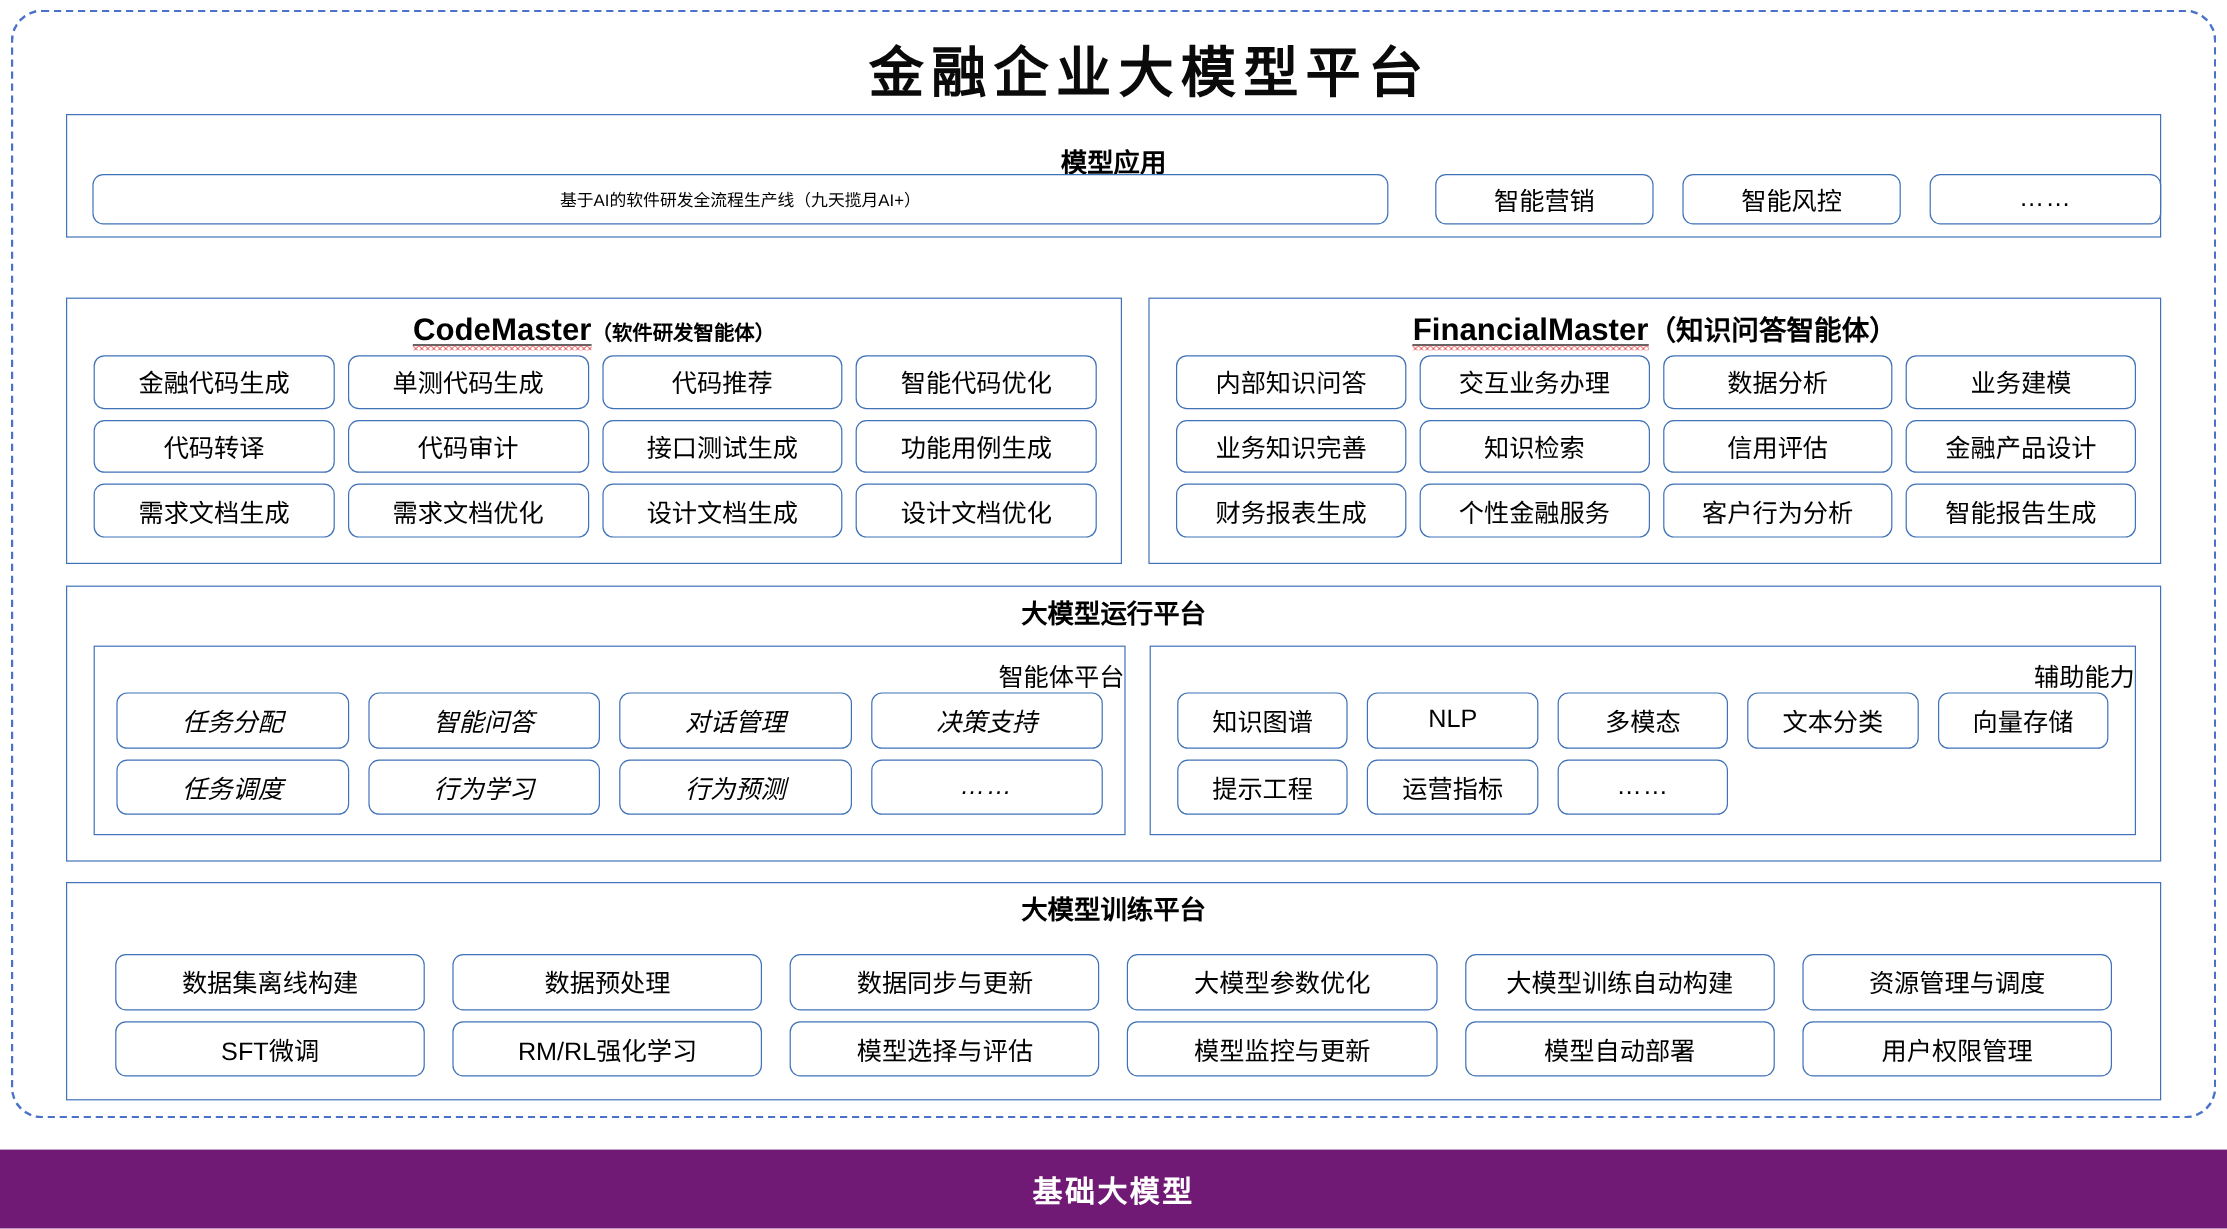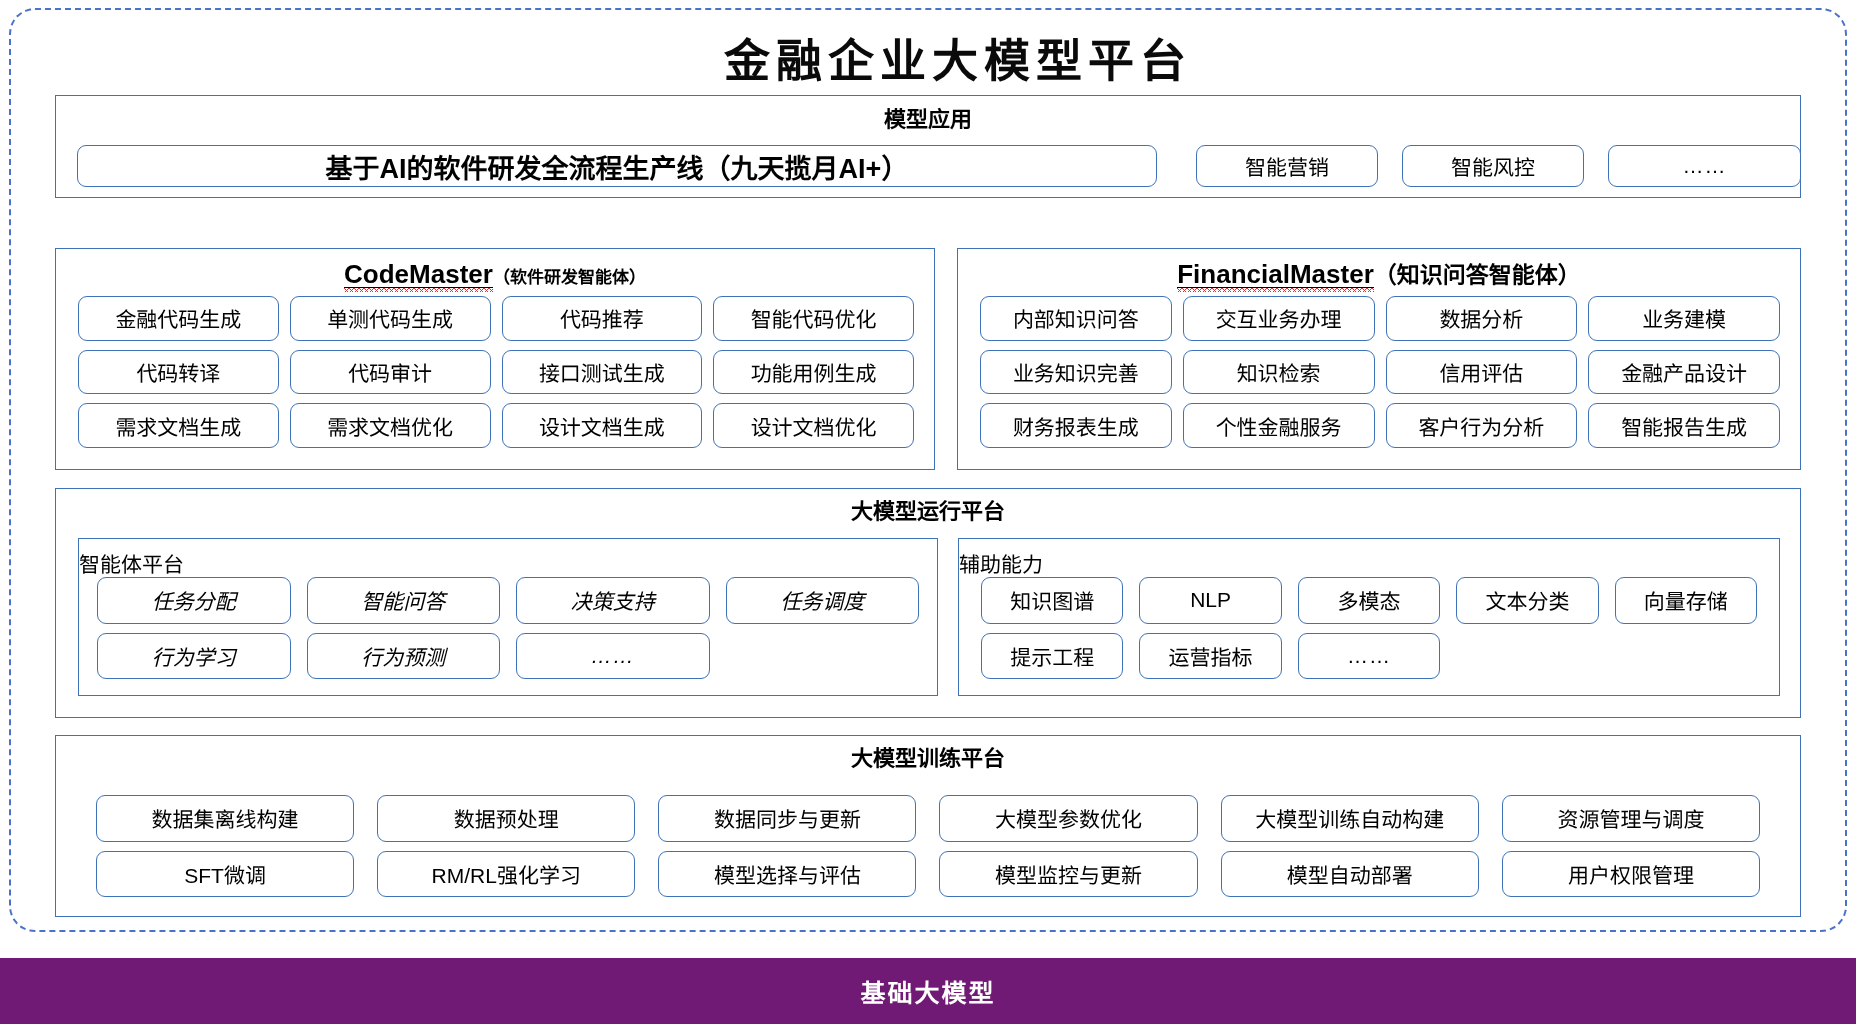--- a/index.html
+++ b/index.html
@@ -65,21 +65,21 @@
     line-height: 1;
     white-space: nowrap;
   }
   .subpanel {
     position: absolute;
     border: 1.4px solid #3f72b8;
     box-sizing: border-box;
     background: #ffffff;
   }
   .subpanel-title {
-    text-align: left;
+    text-align: right;
     font-size: 21px;
     font-weight: 400;
     color: #000000;
     white-space: nowrap;
   }
 
   
   .pill {
     border: 1.5px solid #3f72b8;
     border-radius: 9px;
@@ -88,22 +88,22 @@
     display: flex;
     align-items: center;
     justify-content: center;
     font-size: 21px;
     font-weight: 400;
     color: #000000;
     white-space: nowrap;
     letter-spacing: 0px;
   }
   .pill.wide-bold {
-    font-weight: 700;
-    font-size: 27px;
+    font-weight: 400;
+    font-size: 14px;
   }
   .pill.ellipsis {
     letter-spacing: 1px;
   }
 
   
   .pill-grid {
     position: absolute;
     display: grid;
     box-sizing: border-box;
@@ -151,21 +151,21 @@
 </head>
 <body>
 
 <div id="page">
 
   <div class="outer-frame"></div>
 
   <div class="main-title">金融企业大模型平台</div>
 
   <div class="section" style="left:55px; top:95px; width:1746px; height:103px;">
-    <div class="section-title" style="margin-top:13px;">模型应用</div>
+    <div class="section-title" style="margin-top:29px;">模型应用</div>
   </div>
   <div class="pill wide-bold" style="position:absolute; left:77px; top:145px; width:1080px; height:42px;">基于AI的软件研发全流程生产线（九天揽月AI+）</div>
   <div class="pill" style="position:absolute; left:1196px; top:145px; width:182px; height:42px;">智能营销</div>
   <div class="pill" style="position:absolute; left:1402px; top:145px; width:182px; height:42px;">智能风控</div>
   <div class="pill ellipsis" style="position:absolute; left:1608px; top:145px; width:193px; height:42px;">……</div>
 
   <div class="section" style="left:55px; top:248px; width:880px; height:222px;">
     <div class="section-title" style="margin-top:12px;">
       <span class="squiggle underline-hard" style="font-size:26px;">CodeMaster</span><span style="font-size:17px;">（软件研发智能体）</span>
     </div>
@@ -214,20 +214,21 @@
   </div>
 
   <div class="subpanel" style="left:78px; top:538px; width:860px; height:158px;">
     <div class="subpanel-title" style="margin-top:9px;">智能体平台</div>
   </div>
   <div class="pill-grid" style="left:97px; top:577px; width:822px; height:102px;
               grid-template-columns:repeat(4,1fr); grid-template-rows:repeat(2,1fr);
               column-gap:16px; row-gap:9px;font-style:italic;">
     <div class="pill">任务分配</div>
     <div class="pill">智能问答</div>
+    <div class="pill">对话管理</div>
     <div class="pill">决策支持</div>
     <div class="pill">任务调度</div>
     <div class="pill">行为学习</div>
     <div class="pill">行为预测</div>
     <div class="pill ellipsis">……</div>
   </div>
 
   <div class="subpanel" style="left:958px; top:538px; width:822px; height:158px;">
     <div class="subpanel-title" style="margin-top:9px;">辅助能力</div>
   </div>

